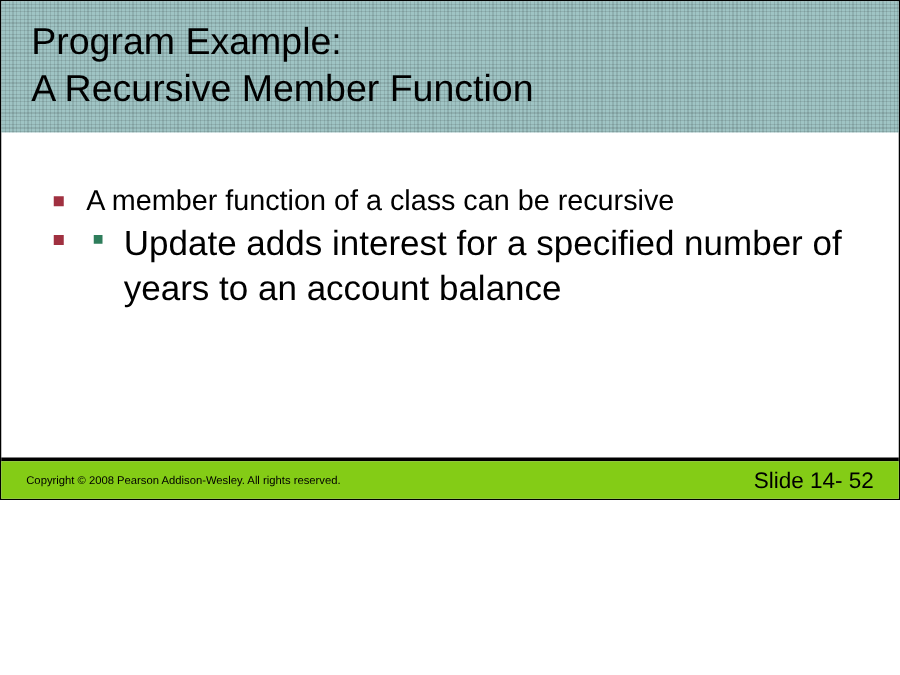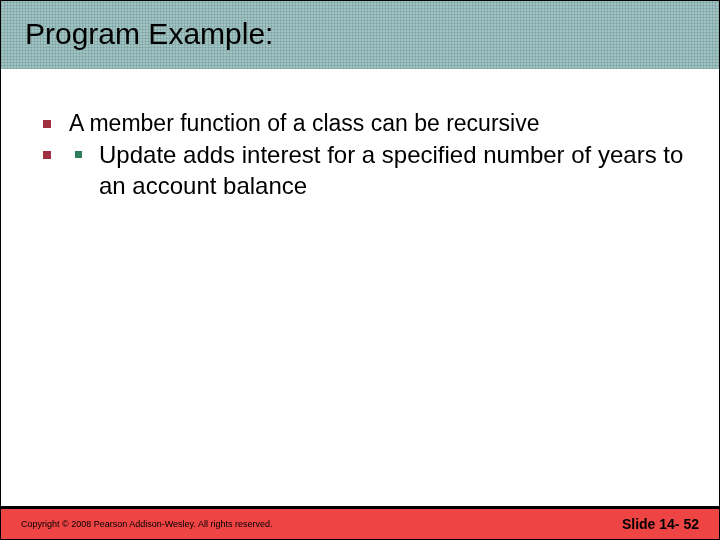--- a/index.html
+++ b/index.html
@@ -1,18 +1,18 @@
 <!DOCTYPE html>
 <html><head>
 <meta charset="utf-8">
 <style>
   * { margin: 0; padding: 0; box-sizing: border-box; }
   html, body { width: 720px; height: 540px; font-family: Arial, Helvetica, sans-serif; background: #fff; }
   .slide {
-    width: 720px; height: 540px; position: relative; background: #fff;
+    width: 720px; height: 400px; position: relative; background: #fff;
     border: 1px solid #000;
   }
   .title-bar {
     background-color: #9fc4c4;
     background-image:
       repeating-linear-gradient(0deg, rgba(0,0,0,0.10) 0 1px, transparent 1px 3px),
       repeating-linear-gradient(90deg, rgba(0,0,0,0.10) 0 1px, transparent 1px 3px);
     padding: 14px 20px 16px 24px;
   }
   .title-bar h1 {
@@ -28,46 +28,47 @@
     position: relative; padding-left: 30px; margin-bottom: 2px;
     font-size: 23px; line-height: 1.28; color: #000;
   }
   .lvl1 > li::before {
     content: ""; position: absolute; left: 4px; top: 11px;
     width: 8px; height: 8px; background: #a03040;
   }
   .lvl2 { list-style: none; margin-top: 2px; }
   .lvl2 > li {
     position: relative; padding-left: 30px;
-    font-size: 24px; line-height: 1.28; color: #000;
+    font-size: 28px; line-height: 1.28; color: #000;
   }
   .lvl2 > li::before {
     content: ""; position: absolute; left: 6px; top: 11px;
     width: 7px; height: 7px; background: #2e7d5b;
   }
   .footer {
     position: absolute; left: 0; right: 0; bottom: 0;
-    height: 30px; background: #ef4444;
+    height: 30px; background: #84cc16;
     display: flex; align-items: center; justify-content: space-between;
     padding: 0 20px;
   }
   .footer-rule {
     position: absolute; left: 0; right: 0; bottom: 30px;
     height: 3px; background: #000;
   }
   .copyright { font-size: 9px; color: #000; }
-  .slidenum { font-size: 14px; font-weight: 700; color: #000; }
+  .slidenum { font-size: 18px; font-weight: 400; color: #000; }
 </style>
 </head>
 <body>
 
 <div class="slide">
   <div class="title-bar">
     <h1>
       <span>Program Example:</span><br>
+      <span>A Recursive Member Function</span>
     </h1>
   </div>
 
   <div class="body">
     <ul class="lvl1">
       <li>
         <span>A member function of a class can be recursive</span>
       </li>
       <li>
         <ul class="lvl2">

